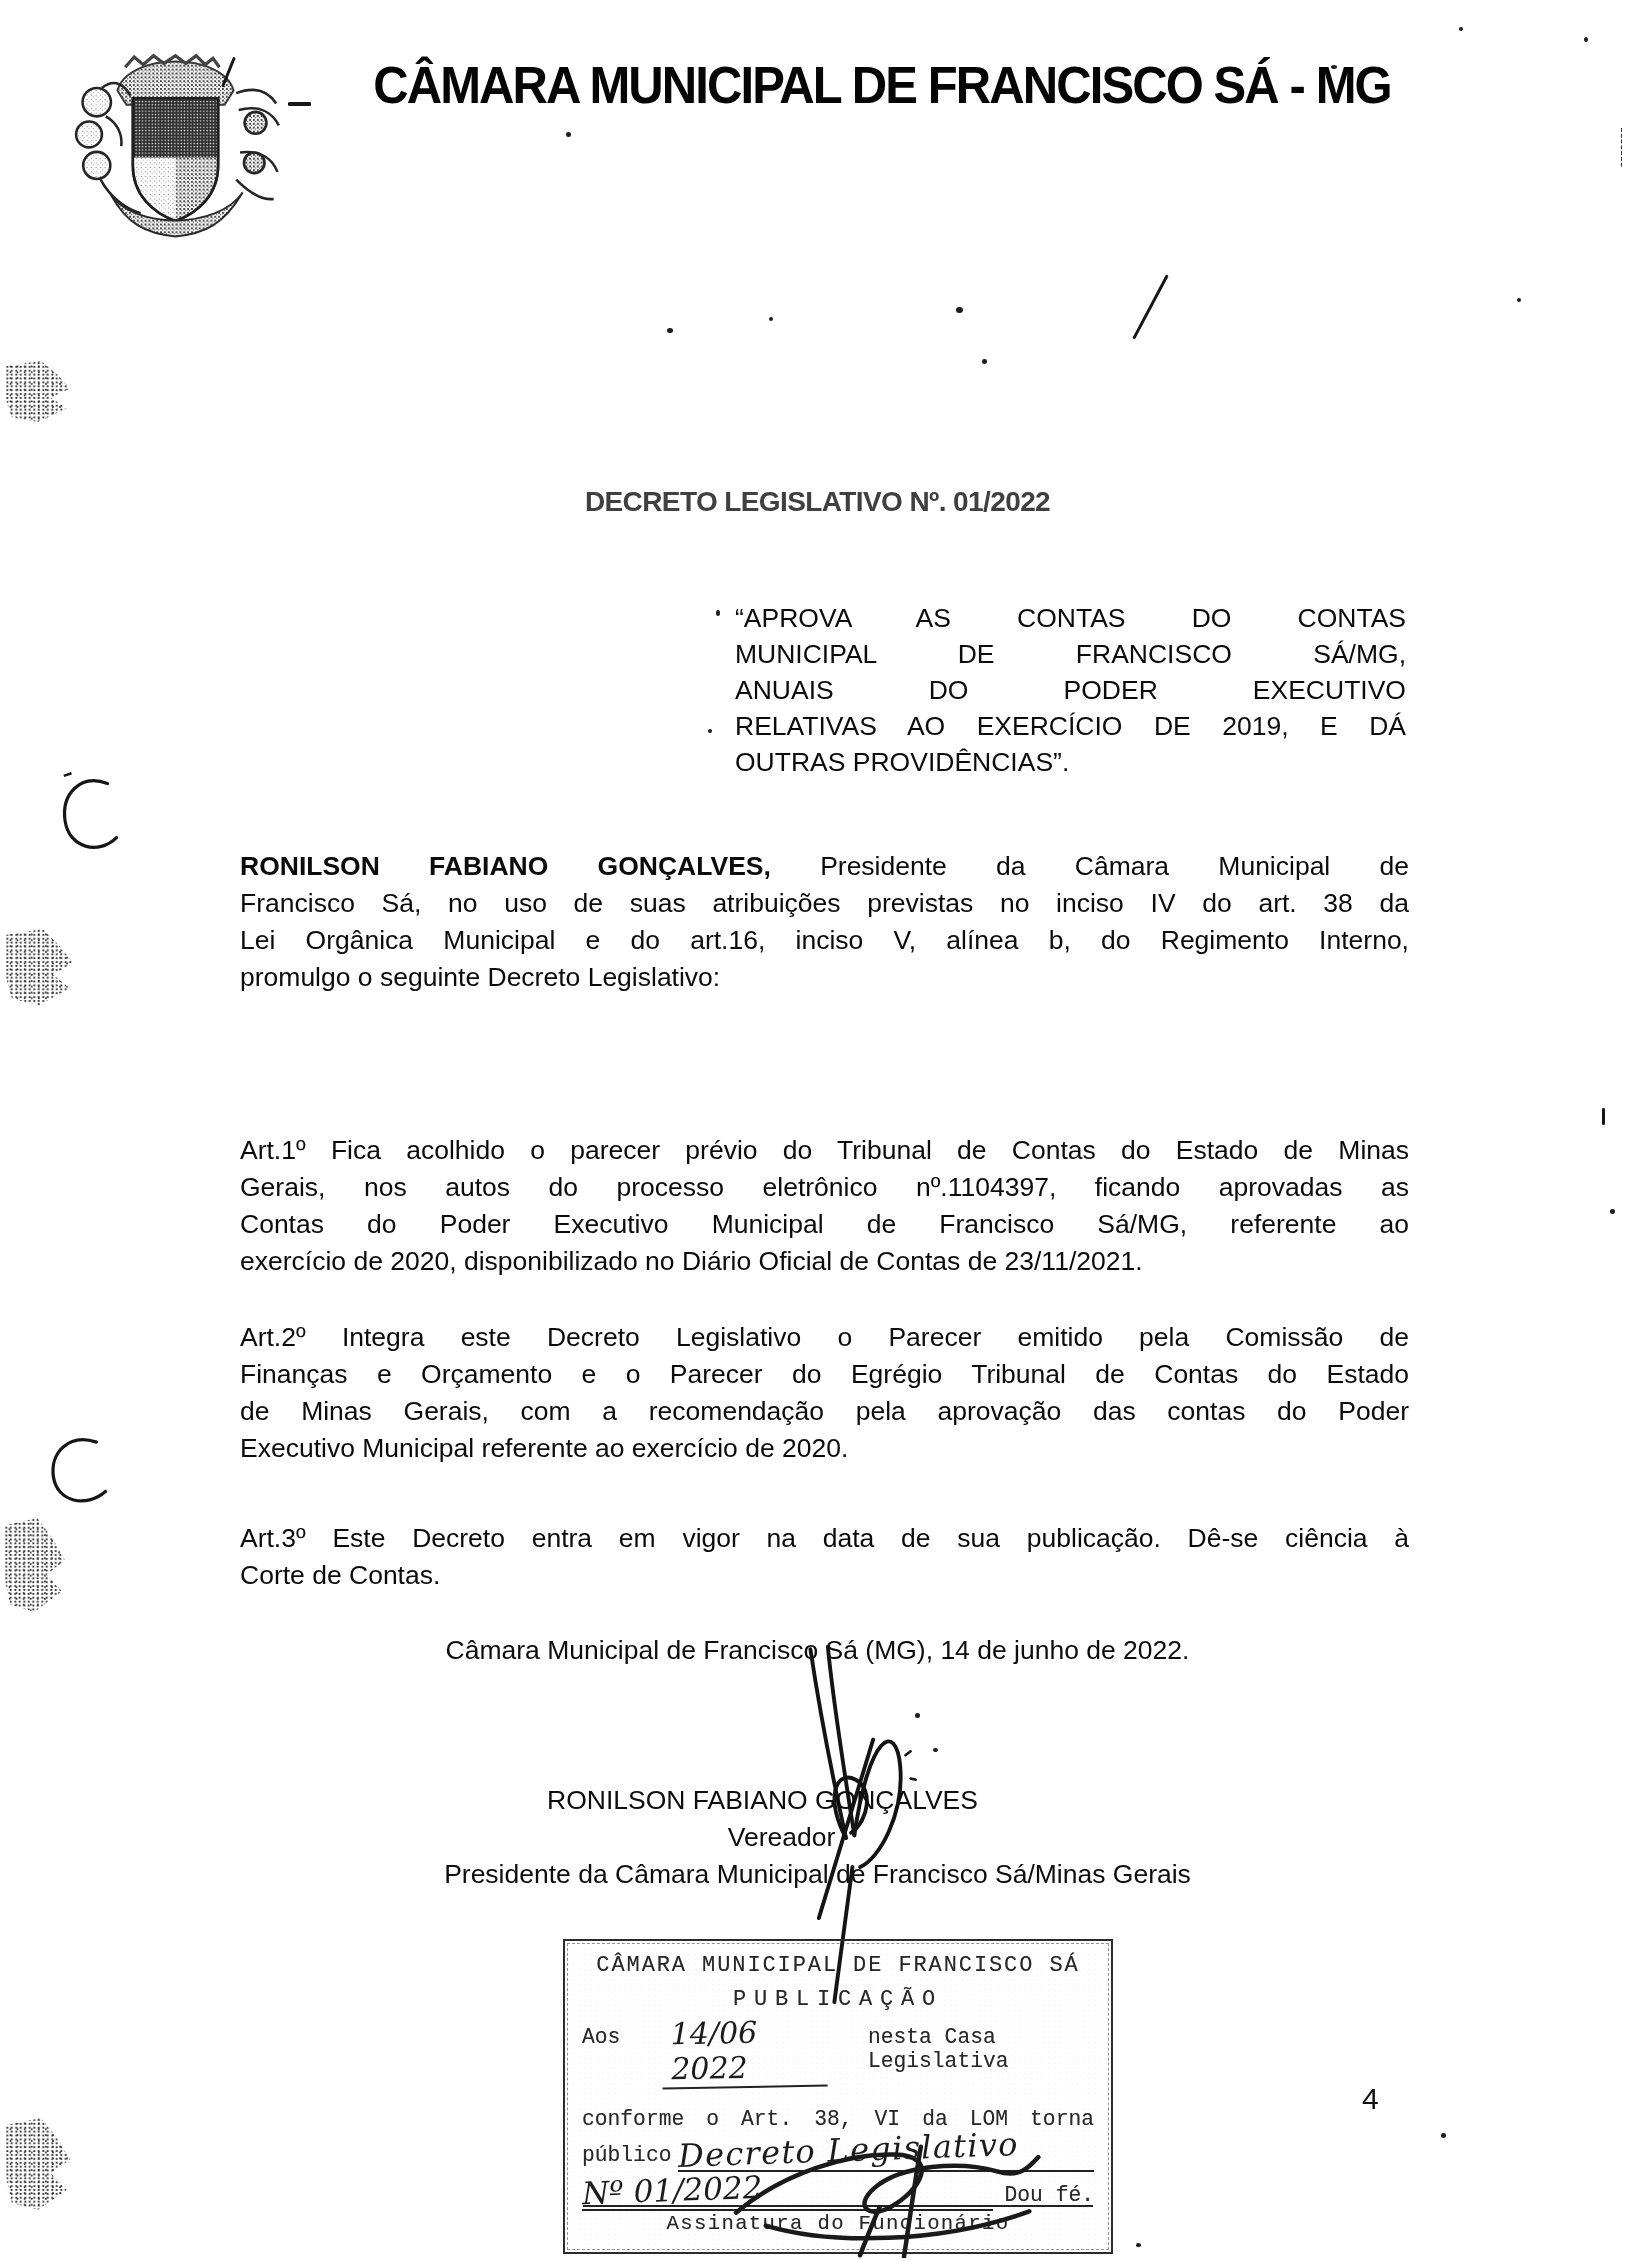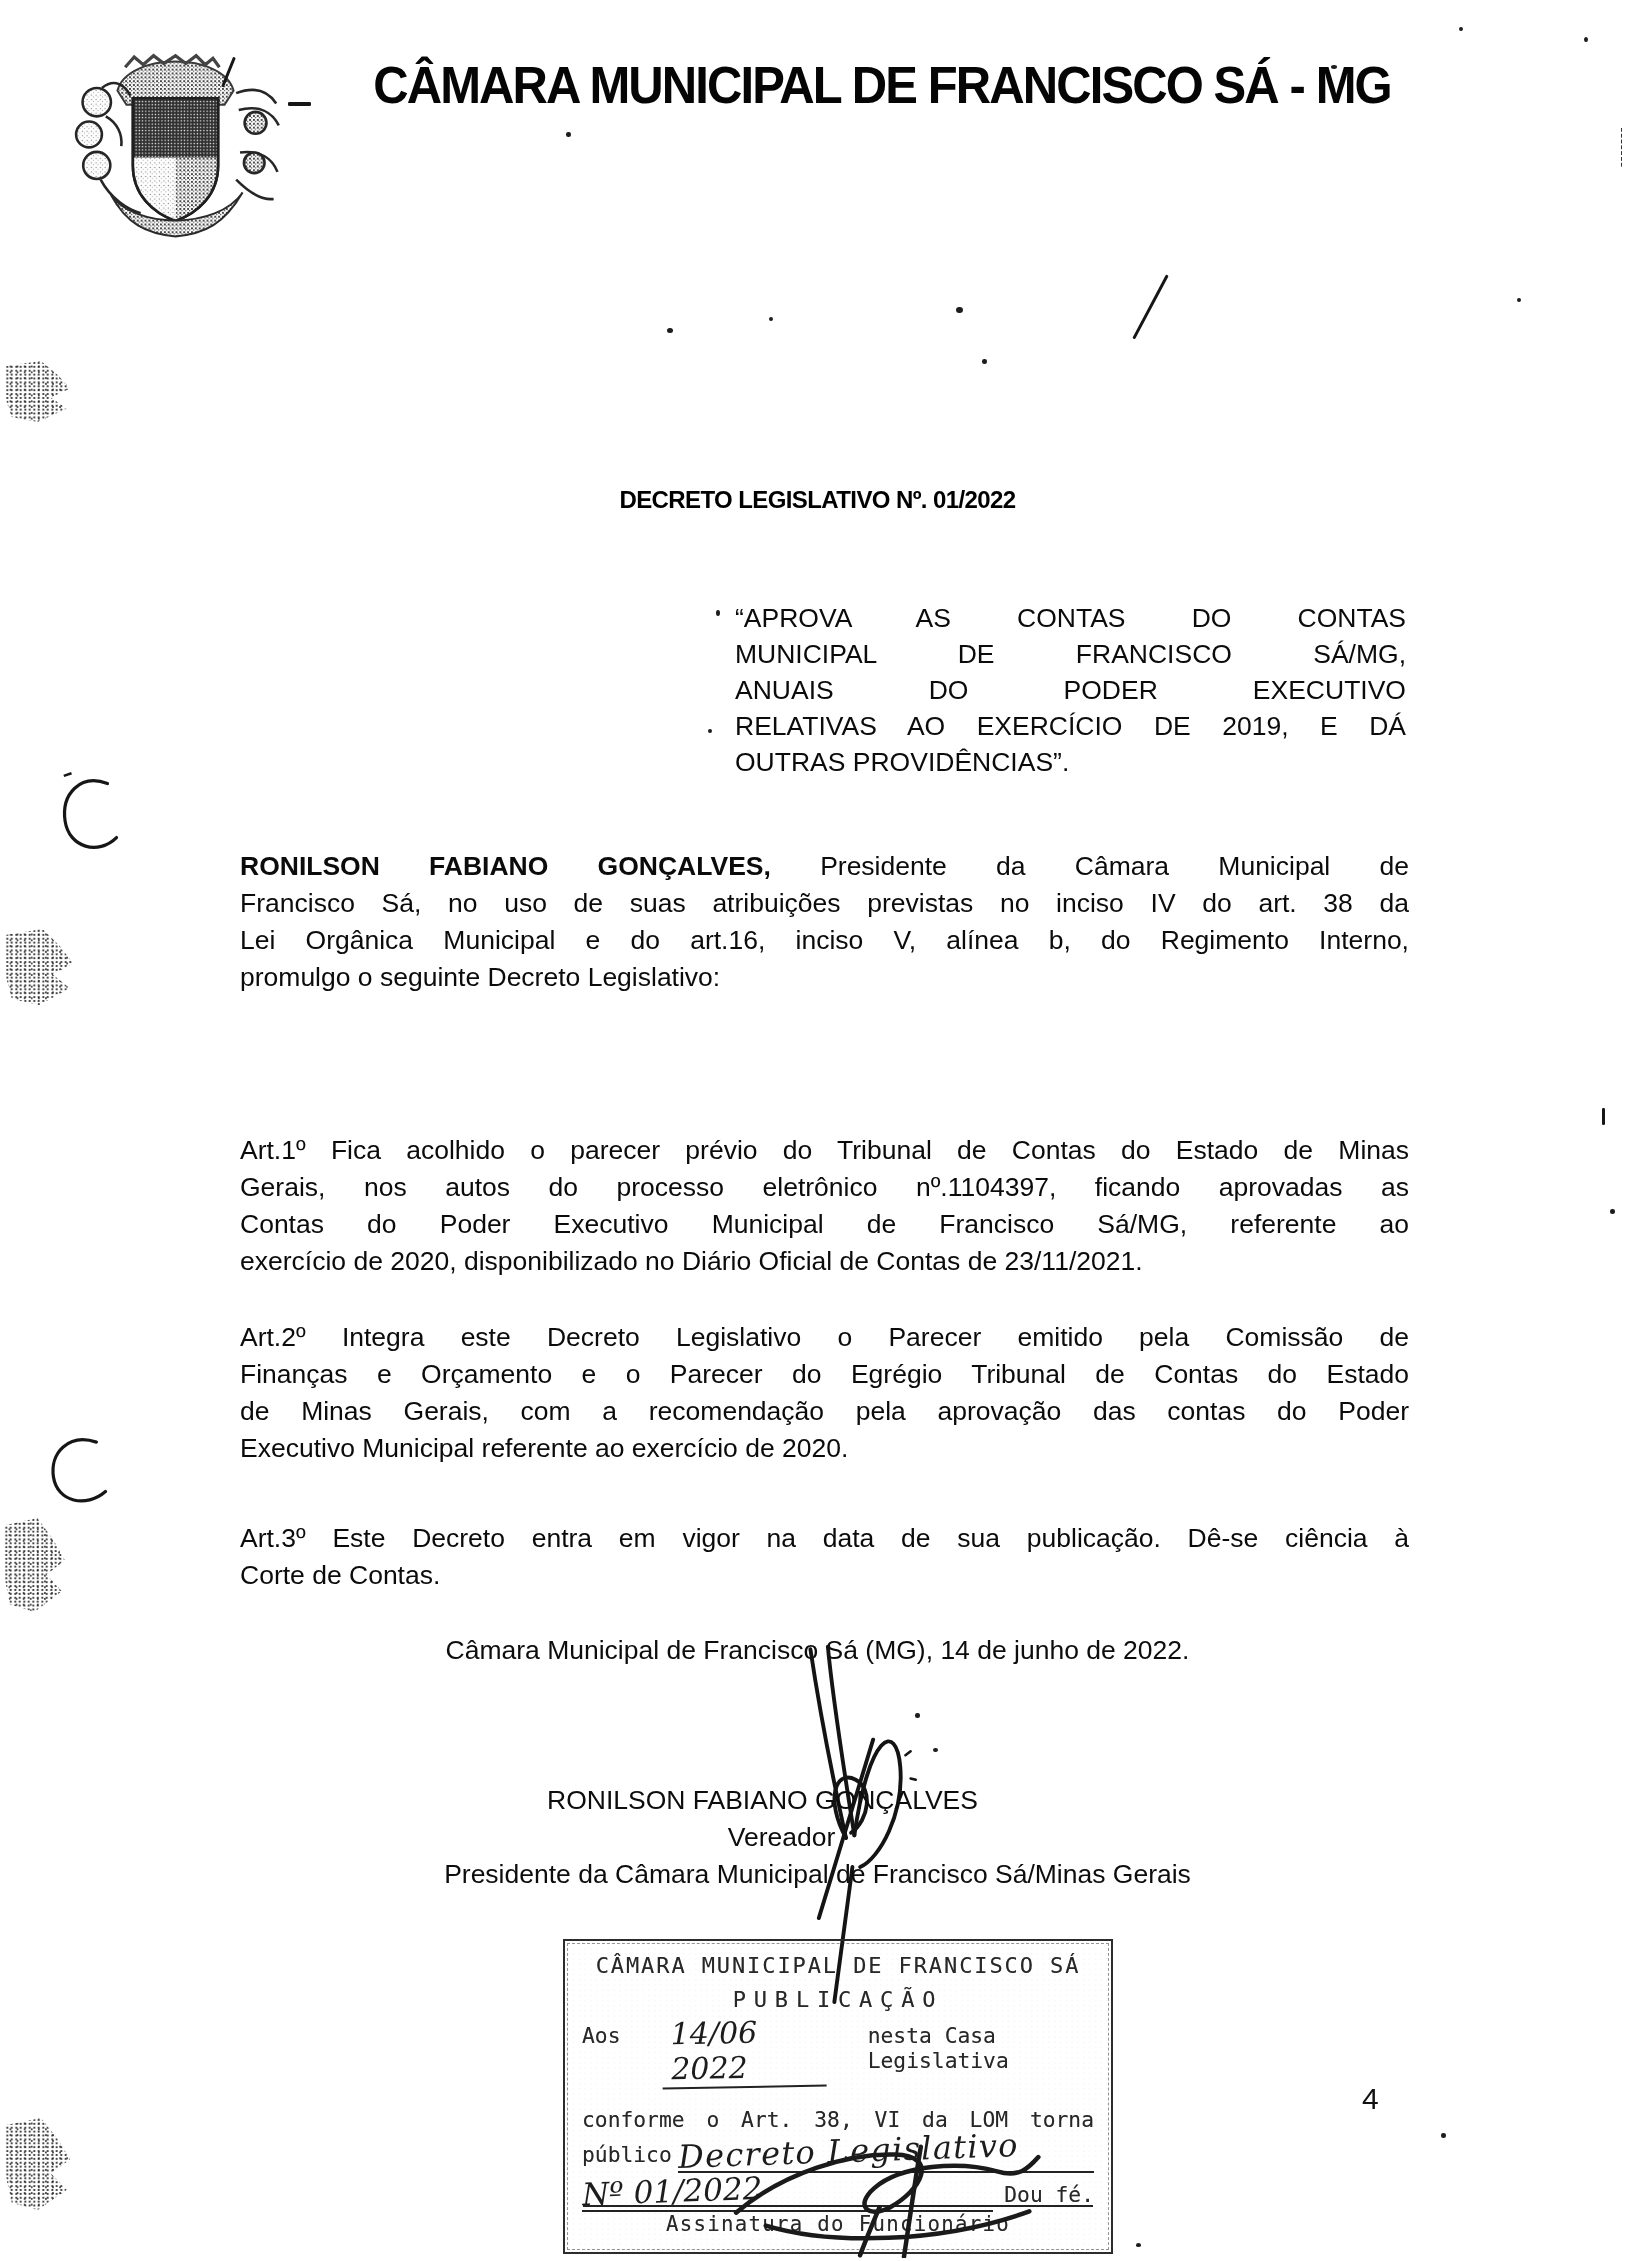--- a/index.html
+++ b/index.html
@@ -15,21 +15,21 @@
     letter-spacing:-1.9px;color:#050505;white-space:nowrap;transform:scaleY(1.05);
   }
   .addr{
     font-family:"Liberation Serif", serif;font-weight:bold;font-size:26.5px;
     line-height:44px;color:#0a0a0a;white-space:nowrap;
   }
   .addr-wrap{margin-top:27px;}
   
   #doc-title{
     position:absolute;left:233px;top:486px;width:1169px;text-align:center;
-    font-weight:bold;font-size:24px;letter-spacing:-0.6px;color:#000000;
+    font-weight:bold;font-size:28px;letter-spacing:-0.6px;color:#404040;
   }
   
   #epigraph{position:absolute;left:735px;top:600px;width:671px;font-size:26.5px;color:#0b0b0b;}
   .eline{line-height:36px;text-align:justify;text-align-last:justify;white-space:nowrap;}
   [data-bind-list] > .eline:last-child{text-align-last:left;}
   
   .para{position:absolute;left:240px;width:1169px;font-size:26.5px;color:#0b0b0b;}
   .line{line-height:37px;text-align:justify;text-align-last:justify;white-space:nowrap;}
   [data-bind-list] > .line:last-child{text-align-last:left;}
   #preamble{top:848px;}
@@ -46,21 +46,21 @@
   .scribble{position:absolute;pointer-events:none;}
   
   #stamp{
     position:absolute;left:563px;top:1939px;width:550px;height:315px;
     border:2.6px solid #2c2c2c;box-sizing:border-box;
     font-family:"DejaVu Sans Mono", monospace;color:#282828;
     background-image:radial-gradient(rgba(0,0,0,.045) 0.6px, transparent 0.8px);
     background-size:5.8px 5.2px;
   }
   #stamp::after{content:"";position:absolute;inset:1.9px;border:1.9px dashed rgba(45,45,45,.5);pointer-events:none;}
-  .st{font-size:21.3px;text-shadow:0 0 0.6px rgba(40,40,40,.35);}
+  .st{font-size:21.3px;text-shadow:0 0 0.6px rgba(40,40,40,.35);font-family:Liberation Mono, monospace;}
   .stamp-row{display:flex;align-items:baseline;padding:0 17px;}
   .stamp-line1{margin-top:11.6px;justify-content:center;letter-spacing:1.9px;font-size:22px;}
   .stamp-line2{margin-top:9px;justify-content:center;letter-spacing:7.8px;font-size:22px;}
   .stamp-row3{margin-top:3.9px;gap:35px;}
   .stamp-row4{margin-top:18px;display:block;text-align:justify;text-align-last:justify;}
   .stamp-row5{margin-top:0px;}
   .stamp-row6{margin-top:0px;}
   .hand{
     font-family:"DejaVu Serif", serif;font-style:italic;color:#1c1c1c;
     display:inline-block;transform:rotate(-2deg);

